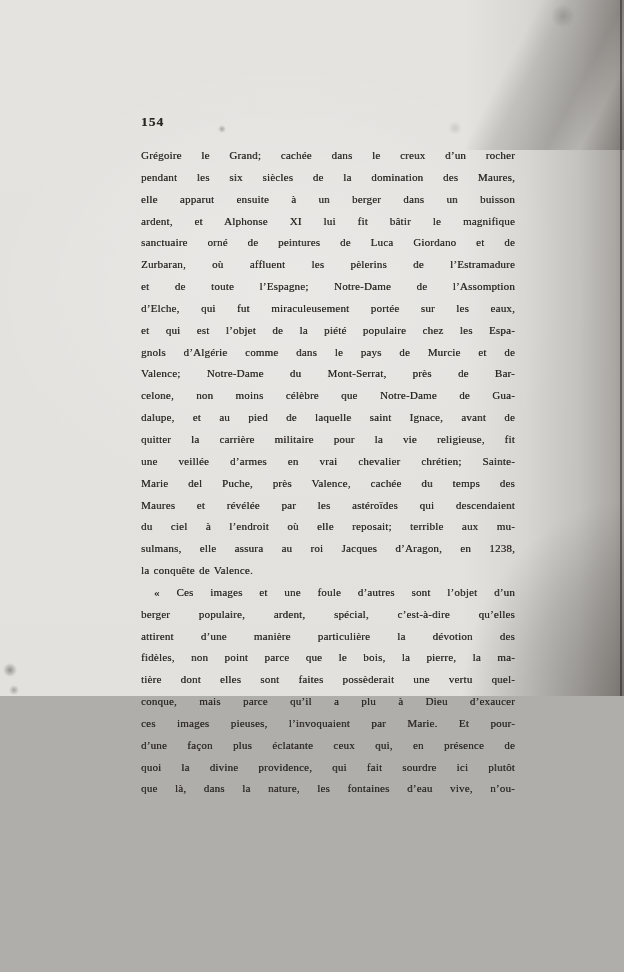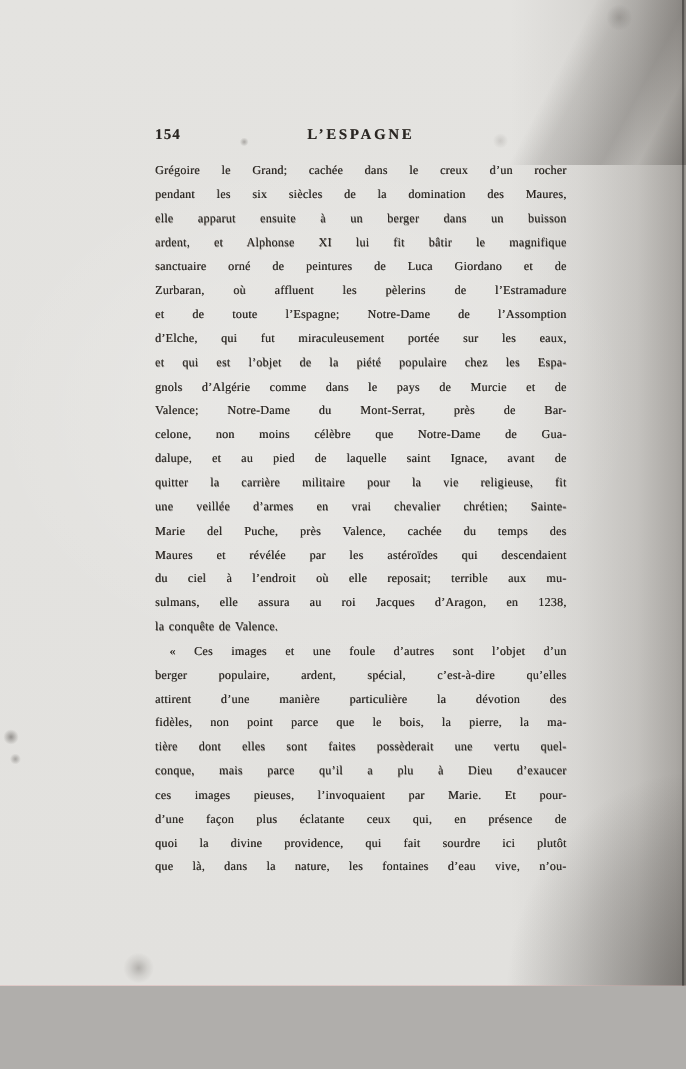--- a/index.html
+++ b/index.html
@@ -6,22 +6,22 @@
     margin: 0;
     padding: 0;
     width: 624px;
     height: 972px;
     overflow: hidden;
     background: #b0aeab;
   }
   .scan {
     position: relative;
     width: 624px;
-    height: 896px;
-    background: #fca5a5;
+    height: 696px;
+    background: #14b8a6;
     font-family: "Liberation Serif", "DejaVu Serif", serif;
     color: #2a2622;
   }
   
   .paper {
     position: absolute;
     inset: 0;
     background:
       radial-gradient(circle 14px at 126px 880px, rgba(70,65,60,0.30), rgba(70,65,60,0.10) 8px, transparent 14px),
       radial-gradient(circle 6px  at 16px  953px, rgba(55,50,46,0.55), transparent 6px),
@@ -121,21 +121,20 @@
 
 <div class="scan">
   <div class="paper"></div>
   <div class="right-shadow"></div>
   <div class="corner-fold-tr"></div>
   <div class="corner-shadow-br"></div>
   <div class="edge-line"></div>
 
   <div class="running-head">
     <span class="page-number">154</span>
-    <span class="header-title">L’ESPAGNE</span>
   </div>
 
   <div class="text-block" id="text-block">
       <div class="line">Grégoire le Grand; cachée dans le creux d’un rocher</div>
       <div class="line">pendant les six siècles de la domination des Maures,</div>
       <div class="line">elle apparut ensuite à un berger dans un buisson</div>
       <div class="line">ardent, et Alphonse XI lui fit bâtir le magnifique</div>
       <div class="line">sanctuaire orné de peintures de Luca Giordano et de</div>
       <div class="line">Zurbaran, où affluent les pèlerins de l’Estramadure</div>
       <div class="line">et de toute l’Espagne; Notre-Dame de l’Assomption</div>

